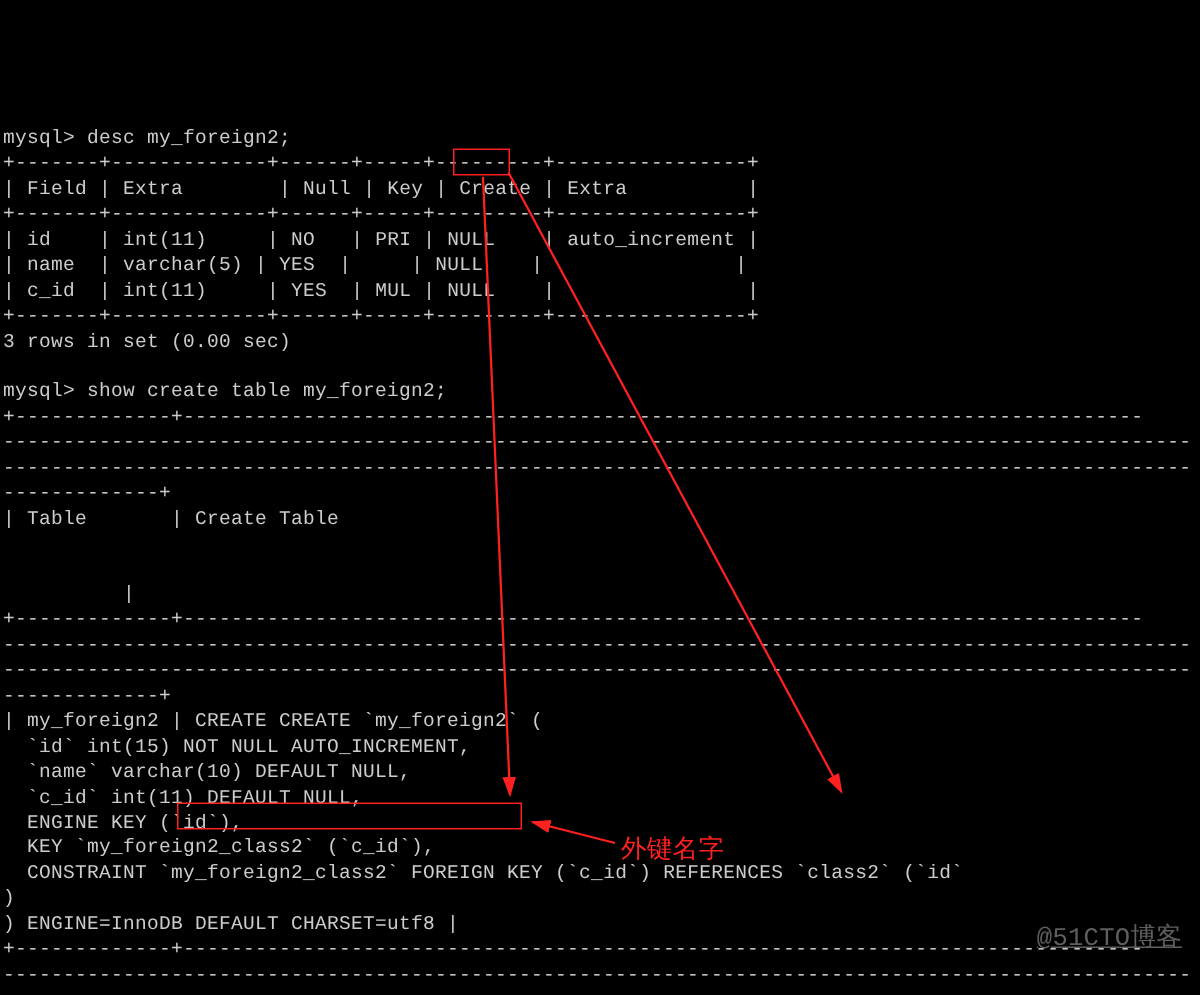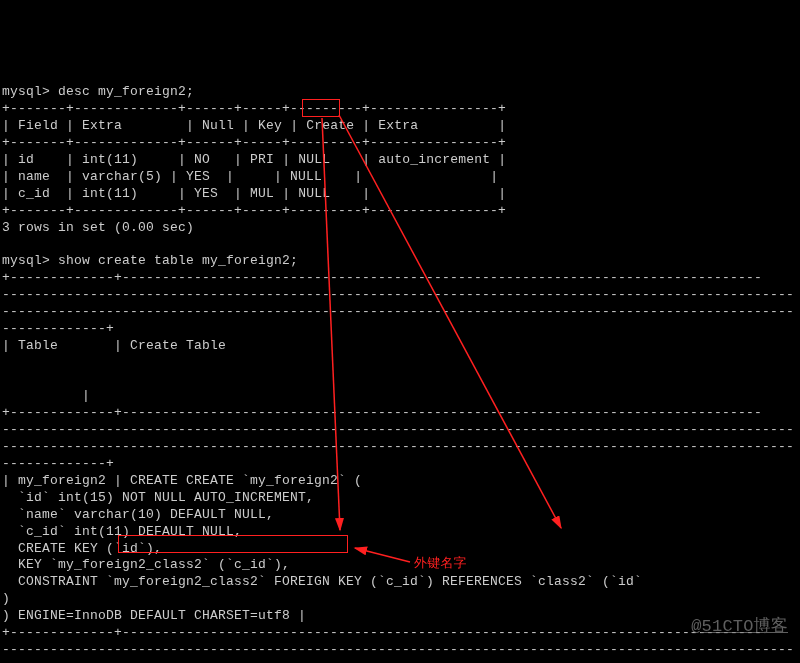--- a/index.html
+++ b/index.html
@@ -27,21 +27,21 @@
       position: absolute;
       top: 0; left: 0;
       width: 800px; height: 663px;
       pointer-events: none;
       z-index: 6;
     }
     .annotation-text {
       position: absolute;
       color: #ff2020;
       font-family: 'SimSun','Consolas',monospace;
-      font-size: 13px;
+      font-size: 17px;
       z-index: 7;
     }
     .watermark {
       position: absolute;
       bottom: 25px;
       right: 12px;
       color: #888;
       font-size: 17px;
       opacity: 0.7;
       z-index: 10;
@@ -74,21 +74,21 @@
 
           |
 +-------------+--------------------------------------------------------------------------------
 ---------------------------------------------------------------------------------------------------
 ---------------------------------------------------------------------------------------------------
 -------------+
 <span>| my_foreign2 | CREATE CREATE `my_foreign2` (</span>
 <span>  `id` int(15) NOT NULL AUTO_INCREMENT,</span>
 <span>  `name` varchar(10) DEFAULT NULL,</span>
 <span>  `c_id` int(11) DEFAULT NULL,</span>
-<span>  CREATE KEY (`id`),</span>
+<span>  ENGINE KEY (`id`),</span>
 <span>  KEY `my_foreign2_class2` (`c_id`),</span>
 <span>  CONSTRAINT </span><span>`my_foreign2_class2`</span><span> FOREIGN KEY (`c_id`) REFERENCES `class2` (`id`</span>
 <span>)</span>
 <span>) ENGINE=InnoDB DEFAULT CHARSET=utf8 |</span>
 +-------------+--------------------------------------------------------------------------------
 ---------------------------------------------------------------------------------------------------
 ---------------------------------------------------------------------------------------------------
 -------------+
 
 </div>

